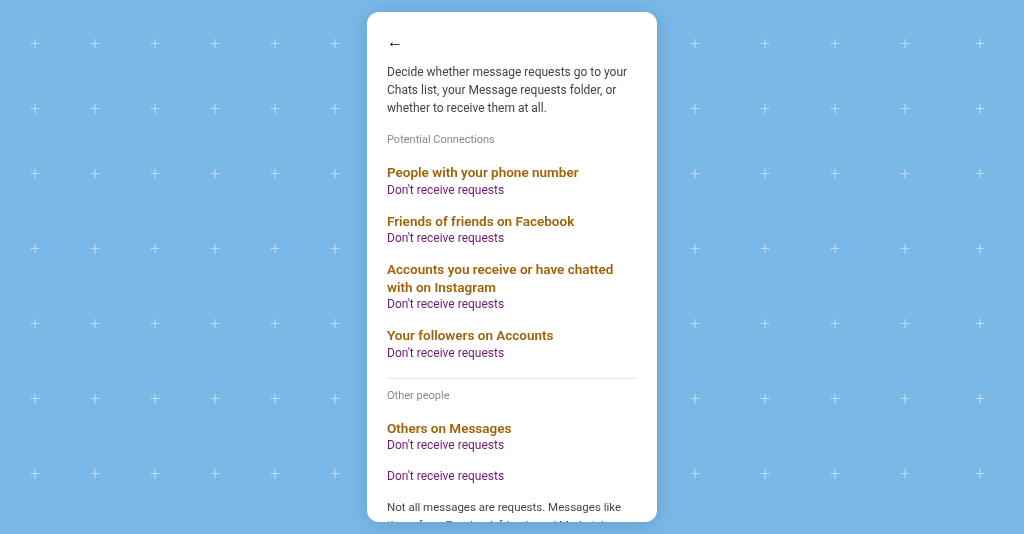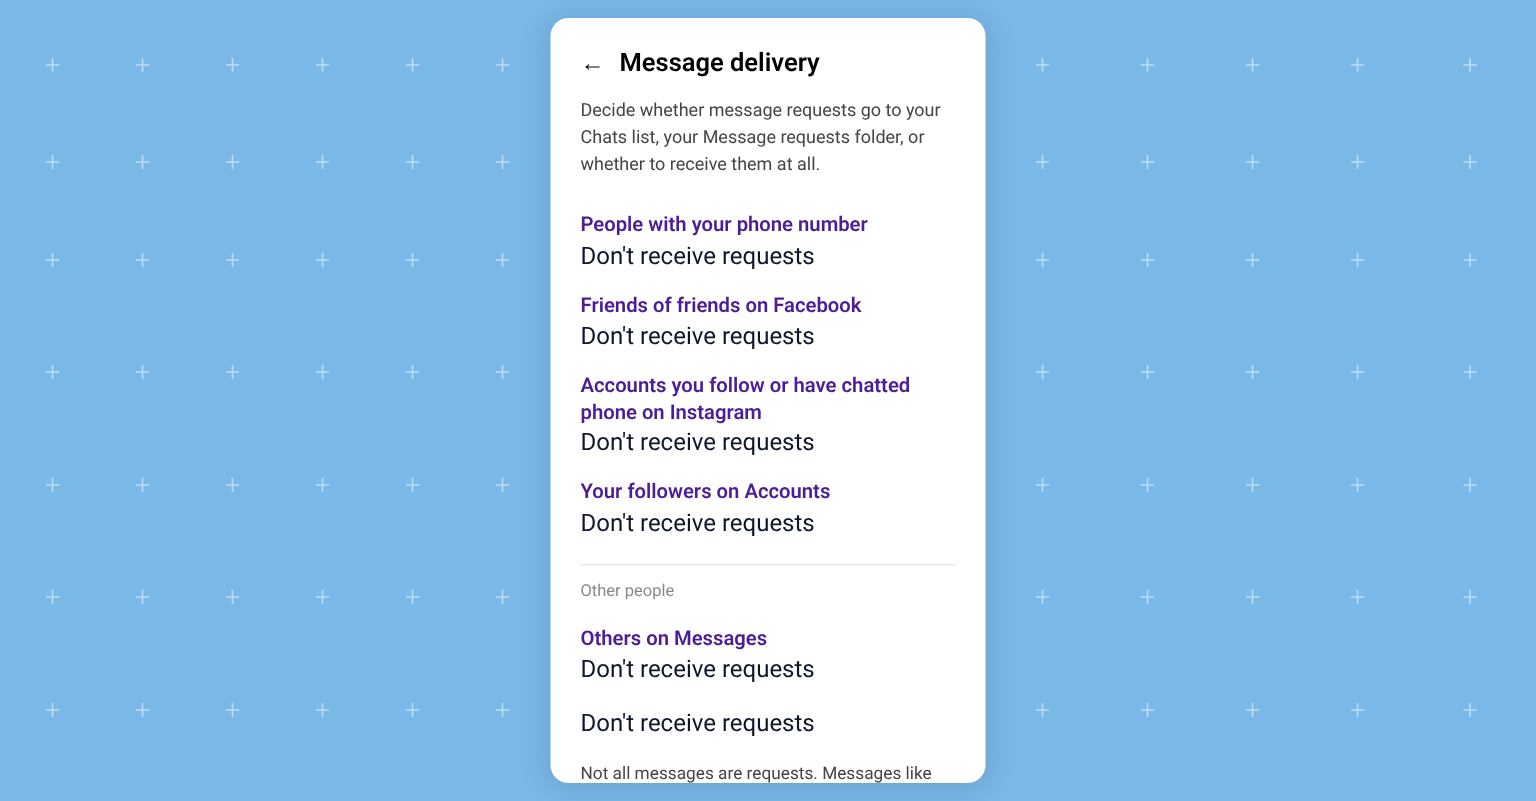--- a/index.html
+++ b/index.html
@@ -85,27 +85,27 @@
 
     .settings-item {
       padding: 8px 0;
       cursor: pointer;
       border-bottom: none;
     }
 
     .settings-item-title {
       font-size: 13.5px;
       font-weight: 600;
-      color: #4c1d95;
+      color: #a16207;
       line-height: 1.3;
     }
 
     .settings-item-subtitle {
-      font-size: 16px;
-      color: #0f172a;
+      font-size: 12px;
+      color: #701a75;
       margin-top: 1px;
     }
 
     .divider {
       border: none;
       border-top: 1px solid #e8e8e8;
       margin: 10px 0;
     }
 
     .footer-text {
@@ -195,39 +195,39 @@
     <span class="plus-sign" style="left: 90px; top: 465px;">+</span>
     <span class="plus-sign" style="left: 150px; top: 465px;">+</span>
     <span class="plus-sign" style="left: 210px; top: 465px;">+</span>
     <span class="plus-sign" style="left: 270px; top: 465px;">+</span>
     <span class="plus-sign" style="left: 330px; top: 465px;">+</span>
   </div>
 
 <div class="card">
   <div class="card-header">
     <span class="back-arrow">←</span>
-    <span class="card-title">Message delivery</span>
   </div>
 
   <p class="card-description">Decide whether message requests go to your Chats list, your Message requests folder, or whether to receive them at all.</p>
 
   <div>
+    <div class="section-label">Potential Connections</div>
 
     <div class="settings-item">
       <div class="settings-item-title">People with your phone number</div>
       <div class="settings-item-subtitle">Don't receive requests</div>
     </div>
 
     <div class="settings-item">
       <div class="settings-item-title">Friends of friends on Facebook</div>
       <div class="settings-item-subtitle">Don't receive requests</div>
     </div>
 
     <div class="settings-item">
-      <div class="settings-item-title">Accounts you follow or have chatted phone on Instagram</div>
+      <div class="settings-item-title">Accounts you receive or have chatted with on Instagram</div>
       <div class="settings-item-subtitle">Don't receive requests</div>
     </div>
 
     <div class="settings-item">
       <div class="settings-item-title">Your followers on Accounts</div>
       <div class="settings-item-subtitle">Don't receive requests</div>
     </div>
   </div>
 
   <hr class="divider">

